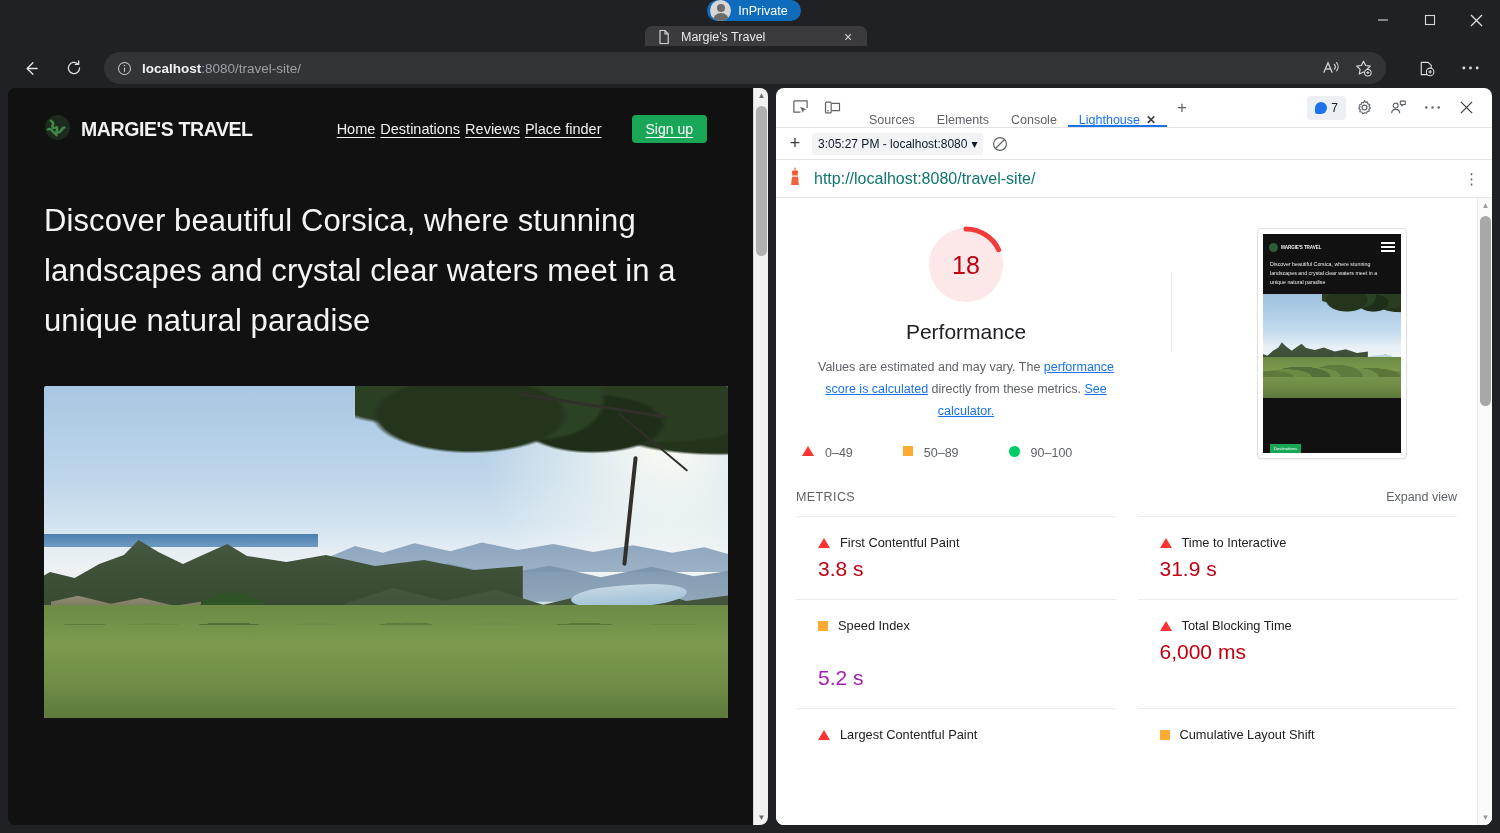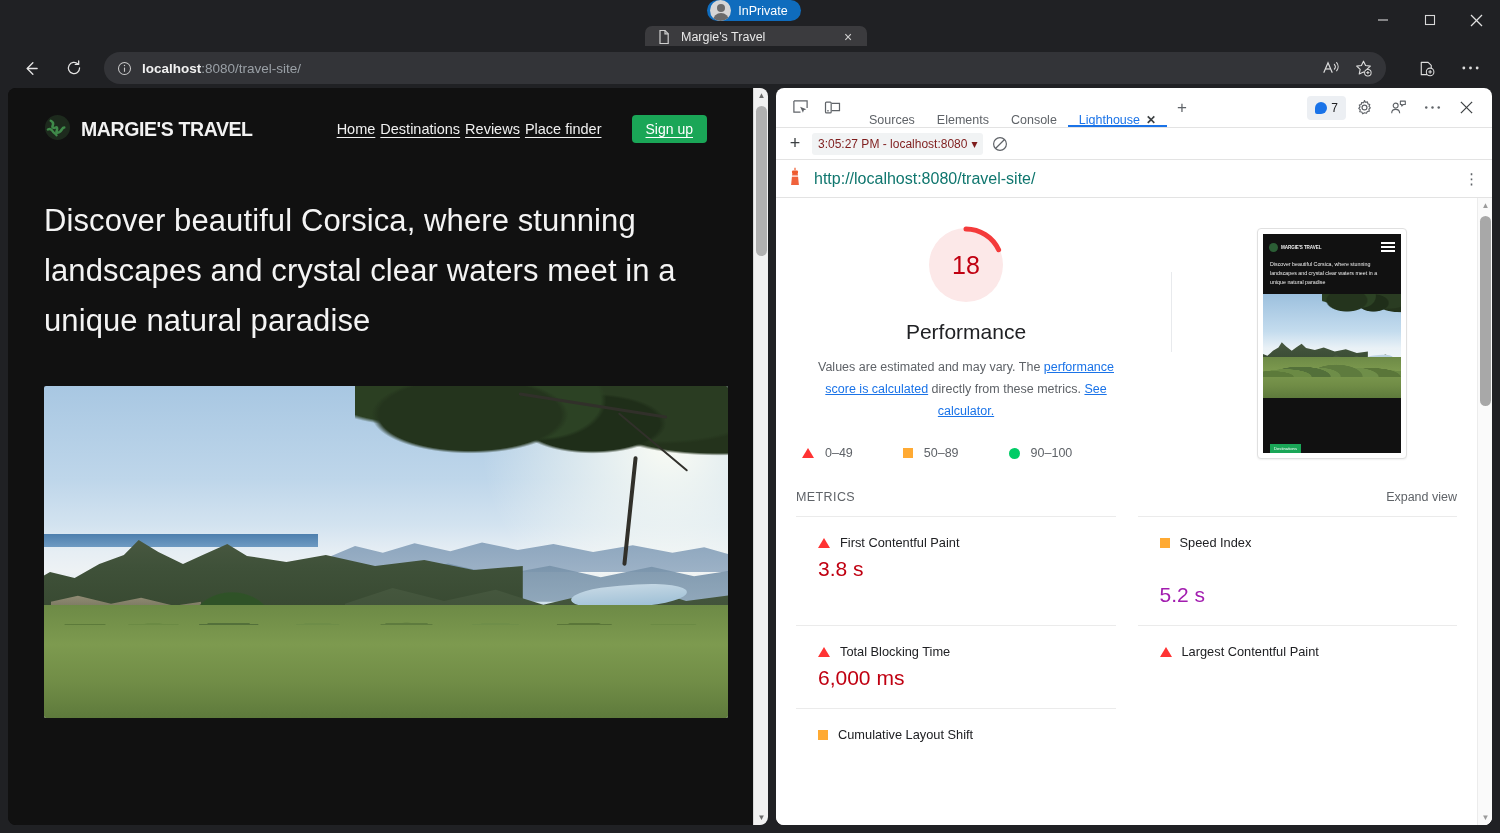--- a/index.html
+++ b/index.html
@@ -271,21 +271,21 @@
 
   .dt-subbar {
     height: 32px; display: flex; align-items: center;
     border-bottom: 1px solid #e3e3e3;
     padding: 0 6px; gap: 4px; flex: none;
   }
   .sb-plus { width: 26px; height: 24px; display:flex; align-items:center; justify-content:center; color:#3c4043; font-size: 18px; font-weight: 300;}
   .run-select {
     display: flex; align-items: center; gap: 4px;
     background: #f1f3f4; border-radius: 3px;
-    height: 22px; padding: 0 6px; font-size: 12px; color: #7f1d1d;
+    height: 22px; padding: 0 6px; font-size: 12px; color: #0f172a;
   }
   .sb-clear { width: 26px; height: 24px; display:flex; align-items:center; justify-content:center; color:#5f6368;}
 
   .dt-urlbar {
     height: 38px; display: flex; align-items: center;
     border-bottom: 1px solid #e3e3e3;
     padding: 0 12px 0 10px; gap: 10px; flex: none;
   }
   .lh-url { flex: 1; font-size: 16px; color: #0f766e; }
   .kebab { color: #5f6368; font-size: 15px; letter-spacing: 1px; }
@@ -304,21 +304,21 @@
     position: absolute; inset: 0; display: flex; align-items: center; justify-content: center;
     font-size: 25px; color: #c00011; font-family: "Liberation Sans", sans-serif;
   }
   .score-title { font-size: 21px; color: #202124; margin-top: 14px; font-weight: 400; }
   .score-desc {
     font-size: 12.5px; color: #5f6368; line-height: 22px;
     margin-top: 12px; padding: 0 6px;
   }
   .score-desc a { color: #1a73e8; text-decoration: underline; }
   .legend { display: flex; justify-content: flex-start; gap: 50px; margin-top: 24px; padding-left: 6px; font-size: 12.5px; color: #5f6368; }
-  .legend-item { display: flex; align-items: center; gap: 11px; }
+  .legend-item { display: flex; align-items: flex-start; gap: 11px; }
   .tri { width: 0; height: 0; border-left: 6px solid transparent; border-right: 6px solid transparent; border-bottom: 10px solid #f33; }
   .sq { width: 10px; height: 10px; background: #fa3; }
   .cir { width: 11px; height: 11px; border-radius: 50%; background: #0c6; }
 
   .vdivider { width: 1px; background: #e8eaed; height: 80px; margin: 48px 0 0 0; }
 
   .thumb-col { flex: 1; display: flex; justify-content: center; padding-top: 4px; }
   .thumb-frame {
     width: 150px; height: 231px;
     border: 1px solid #e0e0e0; border-radius: 4px;
@@ -677,20 +677,27 @@
           <div class="metrics-grid">
 
             <div class="metric-cell">
               <div class="metric-head">
                 <span class="tri"></span>
                 <span class="metric-name">First Contentful Paint</span>
               </div>
               <div class="metric-val v-red">3.8 s</div>
             </div>
 
+            <div class="metric-cell">
+              <div class="metric-head">
+                <span class="tri"></span>
+                <span class="metric-name">Time to Interactive</span>
+              </div>
+              <div class="metric-val v-red">31.9 s</div>
+            </div>
 
             <div class="metric-cell">
               <div class="metric-head">
                 <span class="sq"></span>
                 <span class="metric-name">Speed Index</span>
               </div>
               <div class="metric-val v-orange">5.2 s</div>
             </div>
 
             <div class="metric-cell">

